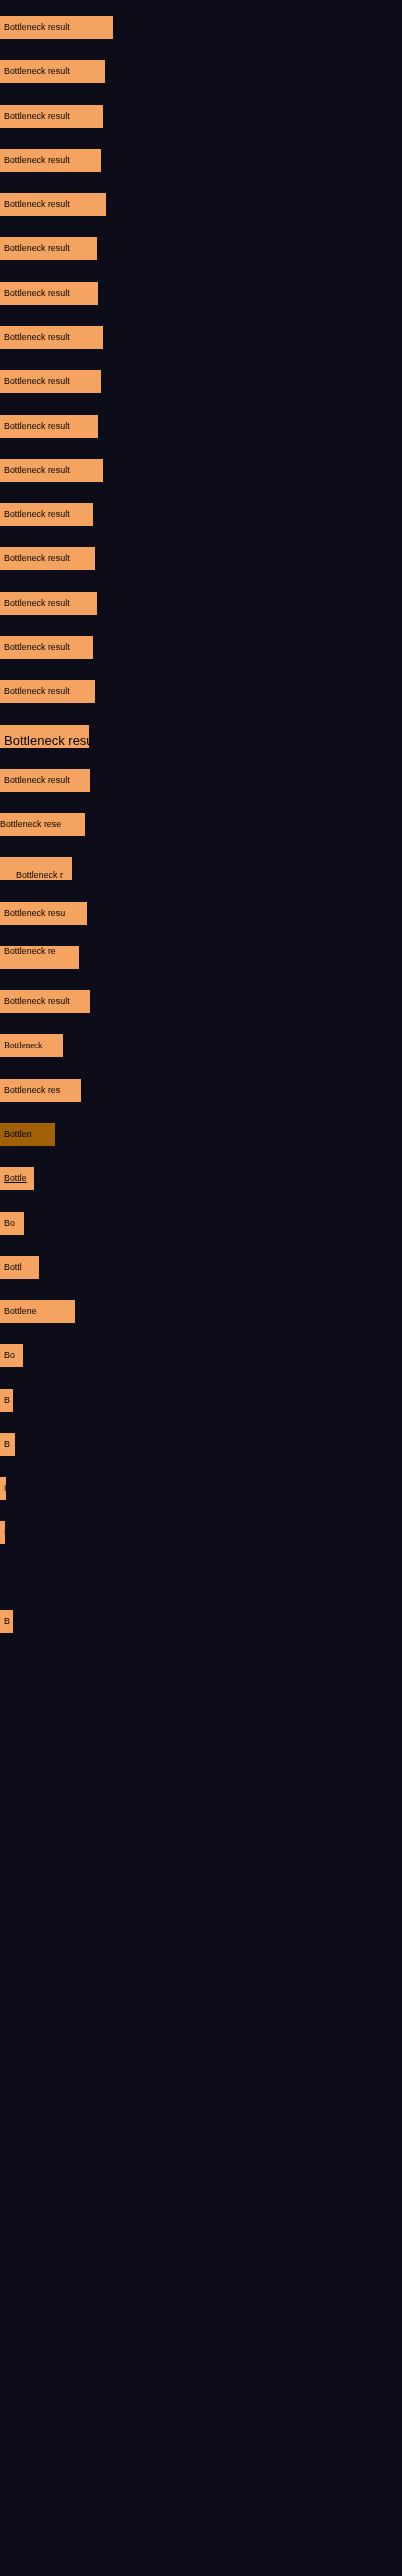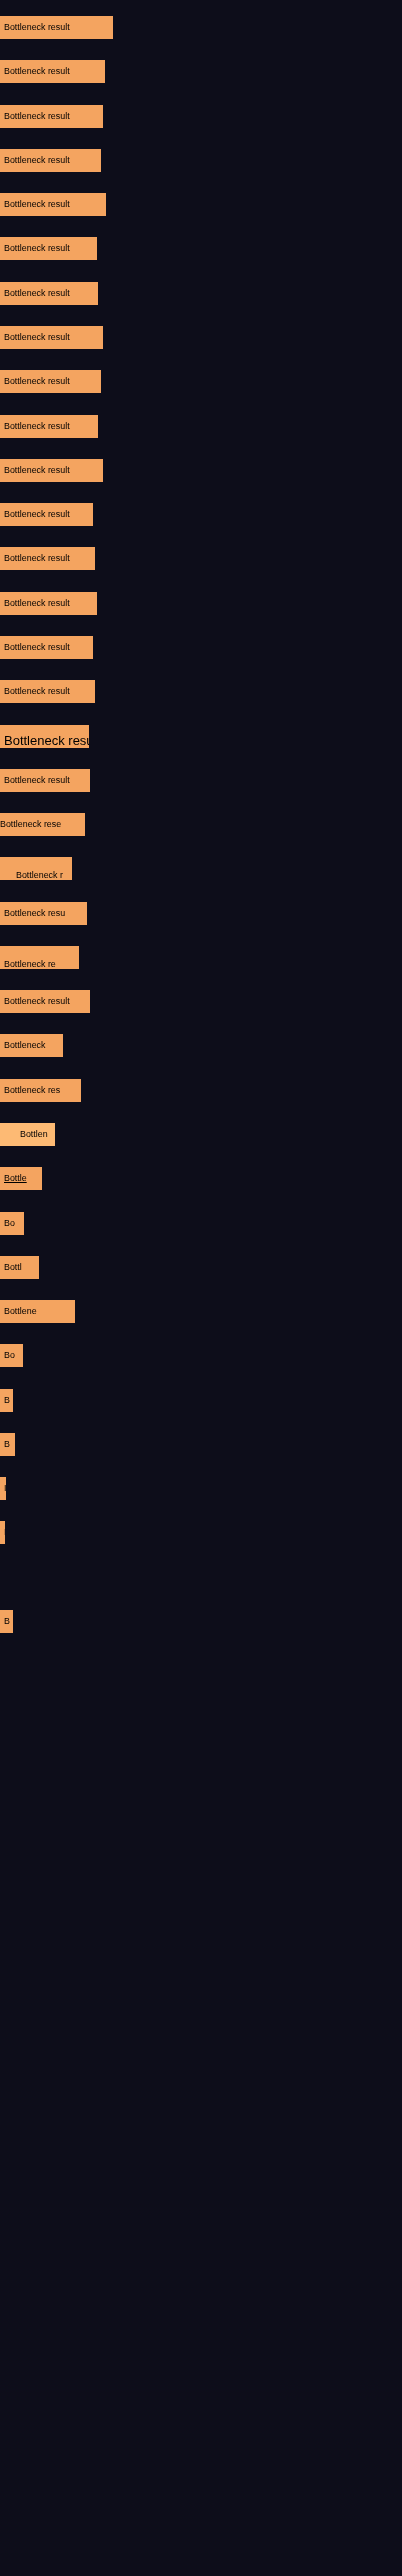--- a/index.html
+++ b/index.html
@@ -98,36 +98,36 @@
       </div>
       <div style="position: absolute; top: 813px; left: 0px; width: 85px; height: 22.5px; background-color: rgb(244, 164, 96); display: flex; align-items: center; font-size: 8.9px; color: rgb(0, 0, 0); white-space: nowrap; overflow: hidden;">
         <span>Bottleneck rese</span>
       </div>
       <div style="position: absolute; top: 857px; left: 0px; width: 72px; height: 22.5px; background-color: rgb(244, 164, 96); display: flex; align-items: flex-end; padding-left: 16px; font-size: 8.9px; color: rgb(0, 0, 0); white-space: nowrap; overflow: hidden;">
         <span>Bottleneck r</span>
       </div>
       <div style="position: absolute; top: 902px; left: 0px; width: 87px; height: 22.5px; background-color: rgb(244, 164, 96); display: flex; align-items: center; padding-left: 4px; font-size: 8.9px; color: rgb(0, 0, 0); white-space: nowrap; overflow: hidden;">
         <span>Bottleneck resu</span>
       </div>
-      <div style="position: absolute; top: 946px; left: 0px; width: 79px; height: 22.5px; background-color: rgb(244, 164, 96); display: flex; align-items: flex-end; padding-left: 4px; font-size: 8.9px; color: rgb(0, 0, 0); white-space: nowrap; overflow: hidden;">
+      <div style="position: absolute; top: 946px; left: 0px; width: 79px; height: 22.5px; background-color: rgb(244, 164, 96); display: flex; align-items: flex-start; padding-left: 4px; font-size: 8.9px; color: rgb(0, 0, 0); white-space: nowrap; overflow: hidden;">
         <span>Bottleneck re</span>
       </div>
       <div style="position: absolute; top: 990px; left: 0px; width: 90px; height: 22.5px; background-color: rgb(244, 164, 96); display: flex; align-items: center; padding-left: 4px; font-size: 8.9px; color: rgb(0, 0, 0); white-space: nowrap; overflow: hidden;">
         <span>Bottleneck result</span>
       </div>
-      <div style="position: absolute; top: 1034px; left: 0px; width: 63px; height: 22.5px; background-color: rgb(244, 164, 96); display: flex; align-items: center; padding-left: 4px; font-size: 8.9px; color: rgb(0, 0, 0); white-space: nowrap; overflow: hidden;">
+      <div style="position: absolute; top: 1034px; left: 0px; width: 63px; height: 22.5px; background-color: rgb(244, 164, 96); display: flex; align-items: center; padding-left: 4px; font-size: 8.9px; color: rgb(0, 0, 0); white-space: nowrap; overflow: hidden; font-family: Liberation Serif, serif;">
         <span>Bottleneck</span>
       </div>
       <div style="position: absolute; top: 1079px; left: 0px; width: 81px; height: 22.5px; background-color: rgb(244, 164, 96); display: flex; align-items: center; padding-left: 4px; font-size: 8.9px; color: rgb(0, 0, 0); white-space: nowrap; overflow: hidden;">
         <span>Bottleneck res</span>
       </div>
-      <div style="position: absolute; top: 1123px; left: 0px; width: 55px; height: 22.5px; background-color: #fdba74; display: flex; align-items: center; padding-left: 20px; font-size: 8.9px; color: rgb(0, 0, 0); white-space: nowrap; overflow: hidden;">
+      <div style="position: absolute; top: 1123px; left: 0px; width: 55px; height: 22.5px; background-color: #a16207; display: flex; align-items: center; padding-left: 4px; font-size: 8.9px; color: rgb(0, 0, 0); white-space: nowrap; overflow: hidden;">
         <span>Bottlen</span>
       </div>
-      <div style="position: absolute; top: 1167px; left: 0px; width: 42px; height: 22.5px; background-color: rgb(244, 164, 96); display: flex; align-items: center; padding-left: 4px; font-size: 8.9px; color: rgb(0, 0, 0); white-space: nowrap; overflow: hidden; text-decoration: underline;">
+      <div style="position: absolute; top: 1167px; left: 0px; width: 34px; height: 22.5px; background-color: rgb(244, 164, 96); display: flex; align-items: center; padding-left: 4px; font-size: 8.9px; color: rgb(0, 0, 0); white-space: nowrap; overflow: hidden; text-decoration: underline;">
         <span>Bottle</span>
       </div>
       <div style="position: absolute; top: 1212px; left: 0px; width: 24px; height: 22.5px; background-color: rgb(244, 164, 96); display: flex; align-items: center; padding-left: 4px; font-size: 8.9px; color: rgb(0, 0, 0); white-space: nowrap; overflow: hidden;">
         <span>Bo</span>
       </div>
       <div style="position: absolute; top: 1256px; left: 0px; width: 39px; height: 22.5px; background-color: rgb(244, 164, 96); display: flex; align-items: center; padding-left: 4px; font-size: 8.9px; color: rgb(0, 0, 0); white-space: nowrap; overflow: hidden;">
         <span>Bottl</span>
       </div>
       <div style="position: absolute; top: 1300px; left: 0px; width: 75px; height: 22.5px; background-color: rgb(244, 164, 96); display: flex; align-items: center; padding-left: 4px; font-size: 8.9px; color: rgb(0, 0, 0); white-space: nowrap; overflow: hidden;">
         <span>Bottlene</span>

